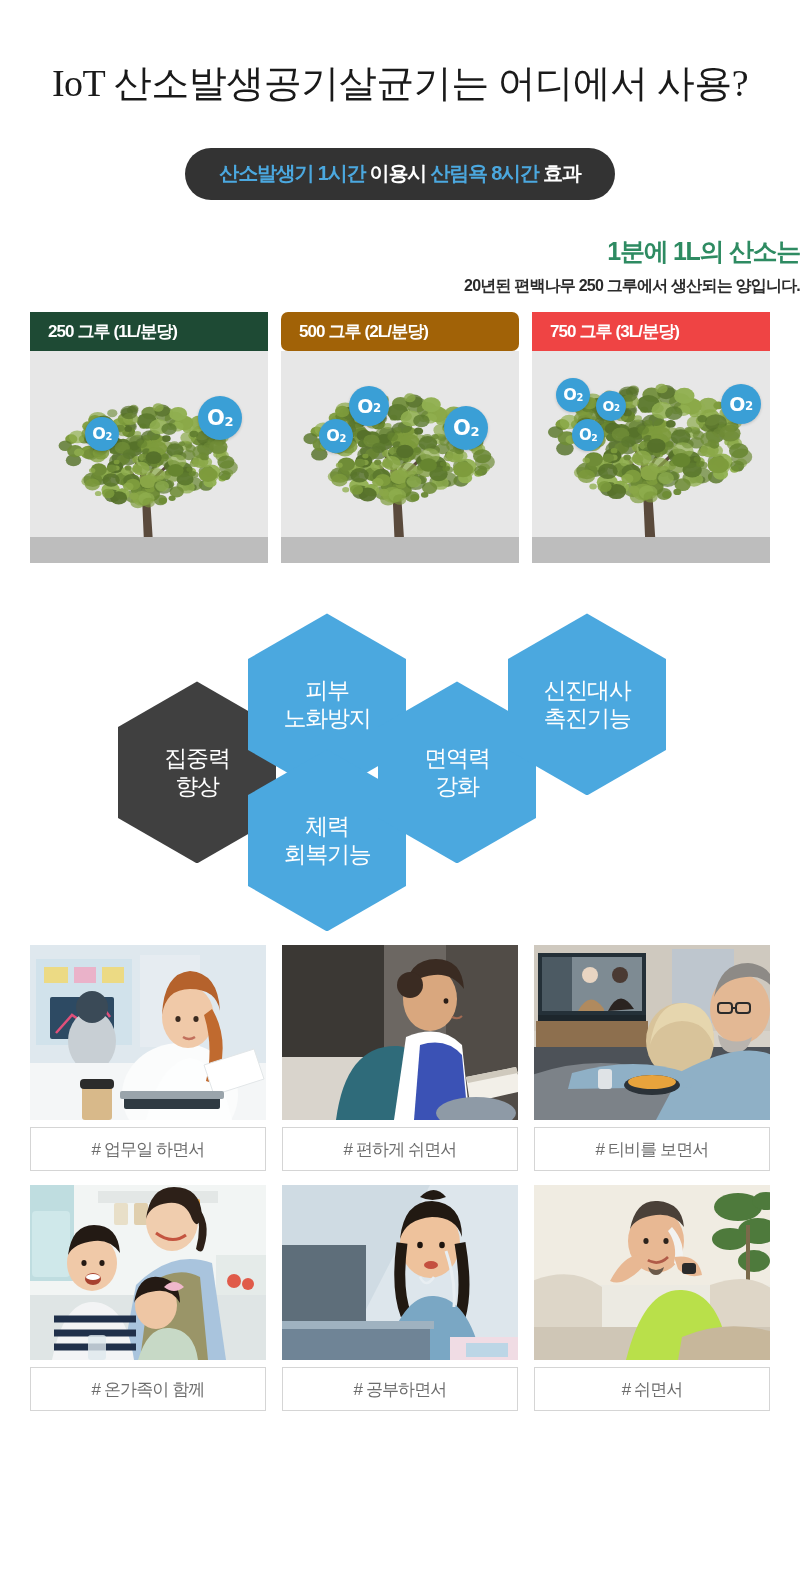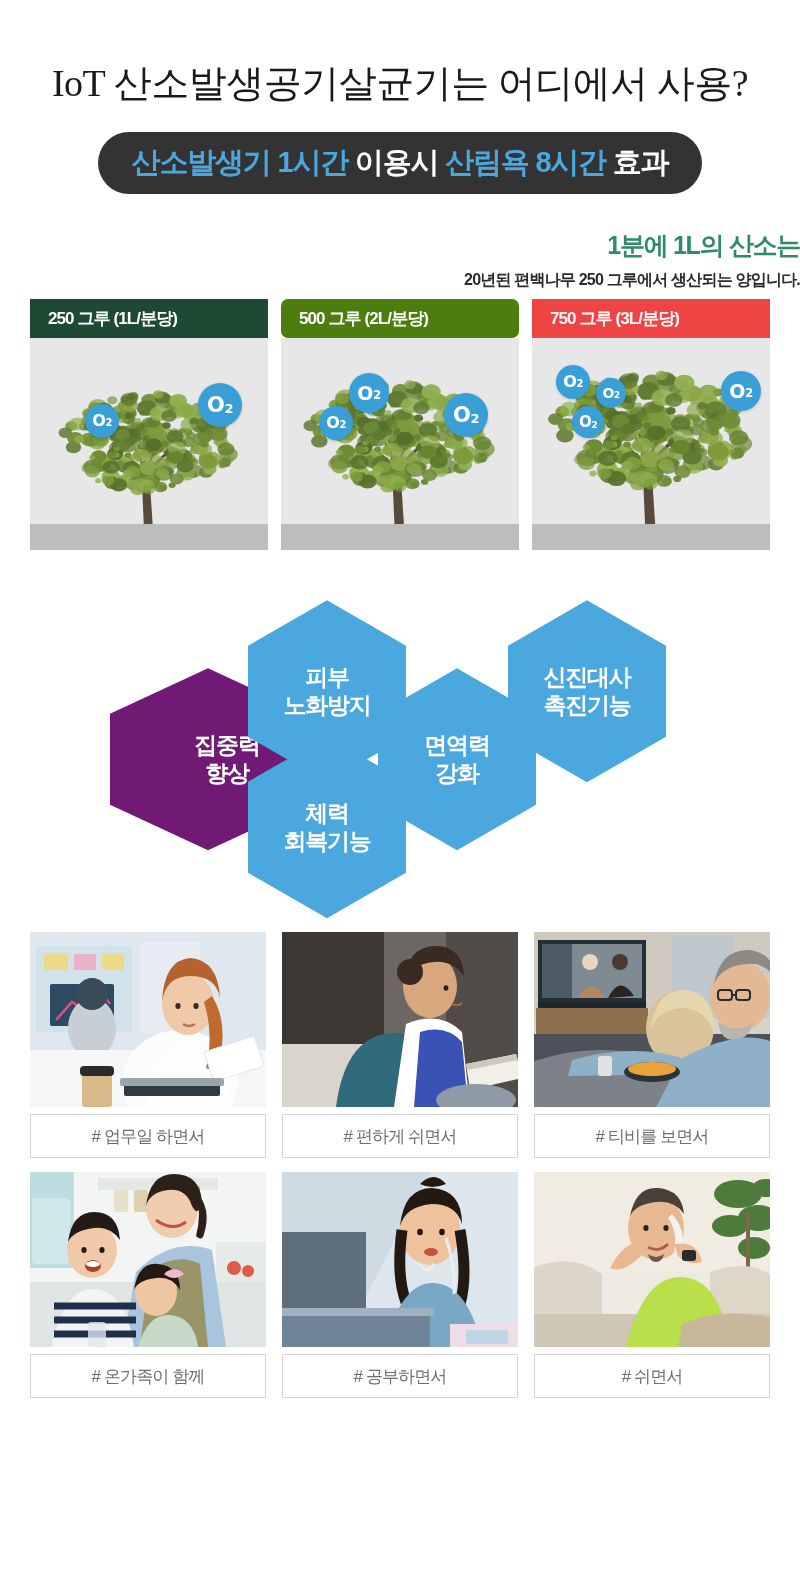--- a/index.html
+++ b/index.html
@@ -34,26 +34,27 @@
   
   .badge-wrap {
     display: flex;
     justify-content: center;
     margin-top: 26px;
   }
   .badge {
     background: #333333;
     border-radius: 32px;
     padding: 13px 34px 15px;
-    font-size: 29px;
+    font-size: 20px;
     font-weight: 700;
     letter-spacing: -1.2px;
     color: #ffffff;
     white-space: nowrap;
     line-height: 1.2;
+    margin-top: 16px;
   }
   .badge .hl { color: #4BA8DF; }
   .badge .wt { color: #ffffff; }
 
   
   .sub-block {
     text-align: right;
     margin-top: 36px;
   }
   .sub-main {
@@ -70,21 +71,21 @@
     letter-spacing: -0.8px;
     margin-top: 10px;
     line-height: 1.3;
   }
 
   
   .tree-row {
     display: flex;
     gap: 13px;
     padding: 0 30px;
-    margin-top: 8px;
+    margin-top: 16px;
     box-sizing: border-box;
   }
   .tree-card {
     flex: 1 1 0;
     overflow: hidden;
   }
   .tree-head {
     height: 39px;
     display: flex;
     align-items: center;
@@ -150,21 +151,21 @@
     width: 158px;
     height: 182px;
     background: #4BA8DF;
     clip-path: polygon(50% 0%, 100% 25%, 100% 75%, 50% 100%, 0% 75%, 0% 25%);
     display: flex;
     align-items: center;
     justify-content: center;
     text-align: center;
     color: #ffffff;
     font-size: 23px;
-    font-weight: 700;
+    font-weight: 400;
     letter-spacing: -1.2px;
     line-height: 1.22;
   }
 
   
   .photo-grid {
     display: grid;
     grid-template-columns: repeat(3, 1fr);
     gap: 14px 16px;
     padding: 0 30px;
@@ -486,21 +487,21 @@
             <ellipse cx="135.4" cy="76.4" rx="3.0" ry="2.3" fill="#66852f" opacity="0.80"></ellipse>
             <ellipse cx="154.7" cy="53.3" rx="5.3" ry="4.1" fill="#6f8c37" opacity="0.64"></ellipse>
           </g>
   </svg>
         <div class="ground"></div>
         <div class="o2" style="width: 34px; height: 34px; left: 55px; top: 66px; font-size: 16px;">O<sub>2</sub></div>
         <div class="o2" style="width: 44px; height: 44px; left: 168px; top: 45px; font-size: 21px;">O<sub>2</sub></div>
       </div>
     </div>
     <div class="tree-card">
-      <div class="tree-head" style="background: #4d7c0f; border-radius: 7px;">500 그루 (2L/분당)</div>
+      <div class="tree-head" style="background: #a16207; border-radius: 7px;">500 그루 (2L/분당)</div>
       <div class="tree-body">
         <svg class="tree-svg" width="203" height="161" viewBox="0 0 190 150" aria-hidden="true">
     <path d="M90 150 L88 104 L86 82 L92 80 L96 104 L99 150 Z" fill="#5a4a3c"></path>
     <path d="M91 96 L72 74" stroke="#5a4a3c" stroke-width="3.2" fill="none"></path>
     <path d="M93 92 L116 70" stroke="#5a4a3c" stroke-width="3" fill="none"></path>
     <path d="M90 86 L78 62" stroke="#4f4134" stroke-width="2.2" fill="none"></path>
     <path d="M94 84 L108 60" stroke="#4f4134" stroke-width="2.2" fill="none"></path>
     <g>
             <ellipse cx="58.7" cy="47.8" rx="6.8" ry="5.3" fill="#6f8c37" opacity="1.00"></ellipse>
             <ellipse cx="66.5" cy="32.1" rx="9.1" ry="7.1" fill="#8aa847" opacity="0.97"></ellipse>
@@ -1045,21 +1046,21 @@
         <div class="ground"></div>
         <div class="o2" style="width: 34px; height: 34px; left: 24px; top: 27px; font-size: 16px;">O<sub>2</sub></div>
         <div class="o2" style="width: 30px; height: 30px; left: 64px; top: 40px; font-size: 14px;">O<sub>2</sub></div>
         <div class="o2" style="width: 32px; height: 32px; left: 40px; top: 68px; font-size: 15px;">O<sub>2</sub></div>
         <div class="o2" style="width: 40px; height: 40px; left: 189px; top: 33px; font-size: 19px;">O<sub>2</sub></div>
       </div>
     </div>
   </div>
 
 <div class="hex-zone" id="hex-zone">
-    <div class="hex" style="left: 110px; top: 80px; background: #701a75; padding-left: 38px;">
+    <div class="hex" style="left: 118px; top: 80px; background: #404040;">
       <div>
         <div>집중력</div>
         <div>향상</div>
       </div>
     </div>
     <div class="hex" style="left: 248px; top: 12px; background: rgb(75, 168, 223);">
       <div>
         <div>피부</div>
         <div>노화방지</div>
       </div>

